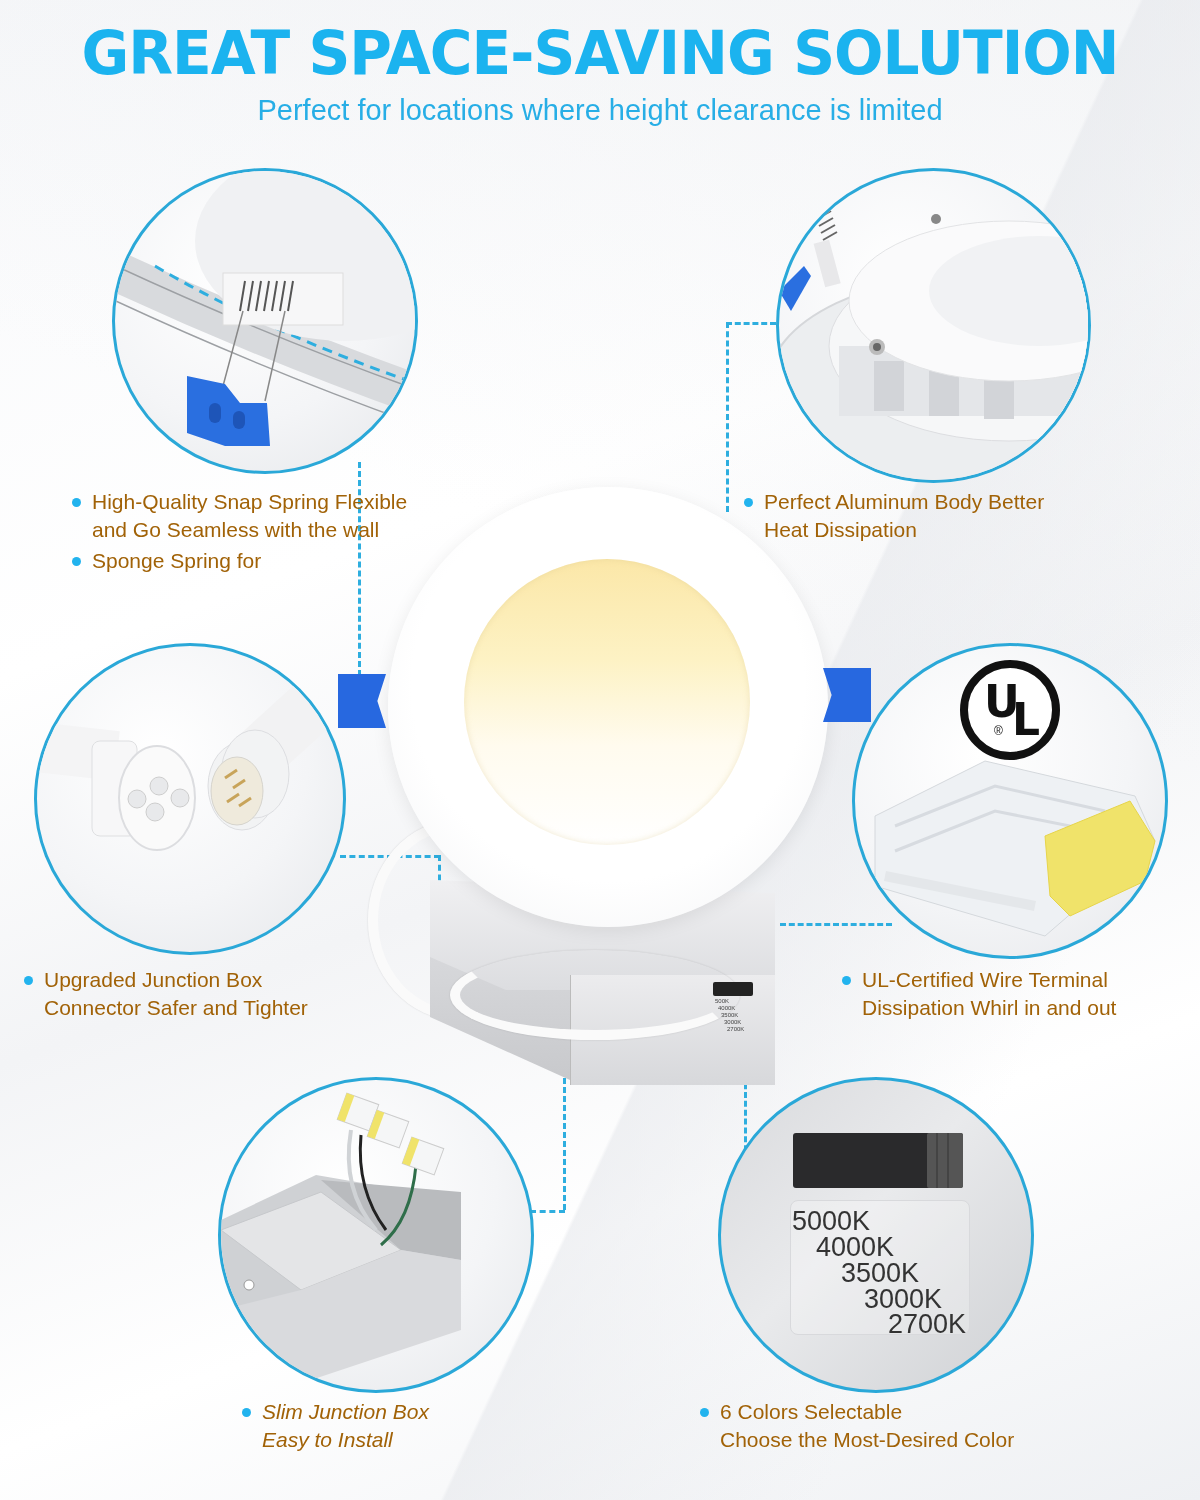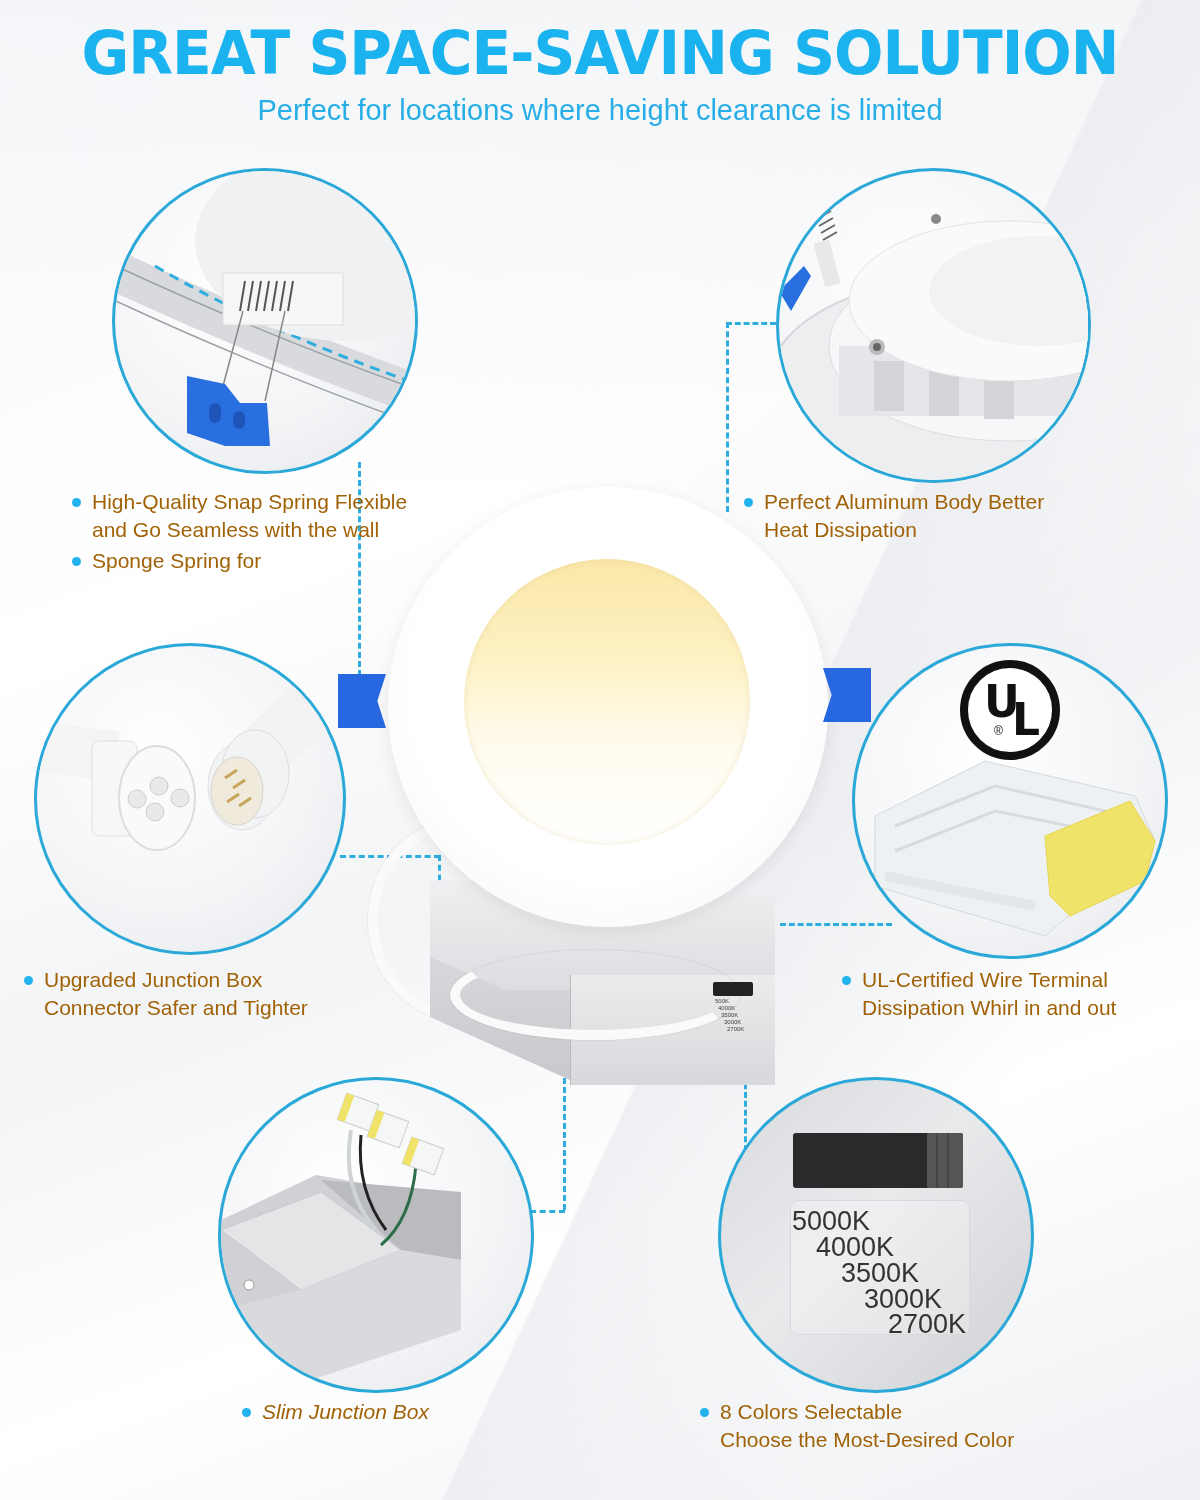--- a/index.html
+++ b/index.html
@@ -304,32 +304,33 @@
       <rect x="185" y="62" width="8" height="28" transform="rotate(20 202 76)"></rect>
     </g>
     <circle cx="28" cy="205" r="5" fill="#fff" stroke="#999"></circle>
   </svg>
 </div>
 
 <div class="caption" style="left:242px; top:1398px; width:320px;font-style:italic;">
   <div class="item">
     <span class="bullet"></span>
     <div>Slim Junction Box</div>
+    <div>Easy to Install</div>
   </div>
 </div>
 
 <div class="circle" style="left:718px; top:1077px; width:316px; height:316px; background: linear-gradient(135deg, #d9dadd 0%, #e9eaec 45%, #cfd1d4 100%);"></div>
 <div class="slider-track"></div>
 <div class="slider-knob"></div>
 <div class="kelvin-panel"></div>
 <div class="kelvin" style="left:792px; top:1206px;">5000K</div>
 <div class="kelvin" style="left:816px; top:1232px;">4000K</div>
 <div class="kelvin" style="left:841px; top:1258px;">3500K</div>
 <div class="kelvin" style="left:864px; top:1284px;">3000K</div>
 <div class="kelvin" style="left:888px; top:1309px;">2700K</div>
 
 <div class="caption" style="left:700px; top:1398px; width:420px;">
   <div class="item">
     <span class="bullet"></span>
-    <div>8 Colors Selectable</div>
+    <div>6 Colors Selectable</div>
     <div>Choose the Most-Desired Color</div>
   </div>
 </div>
 
 </body></html>

